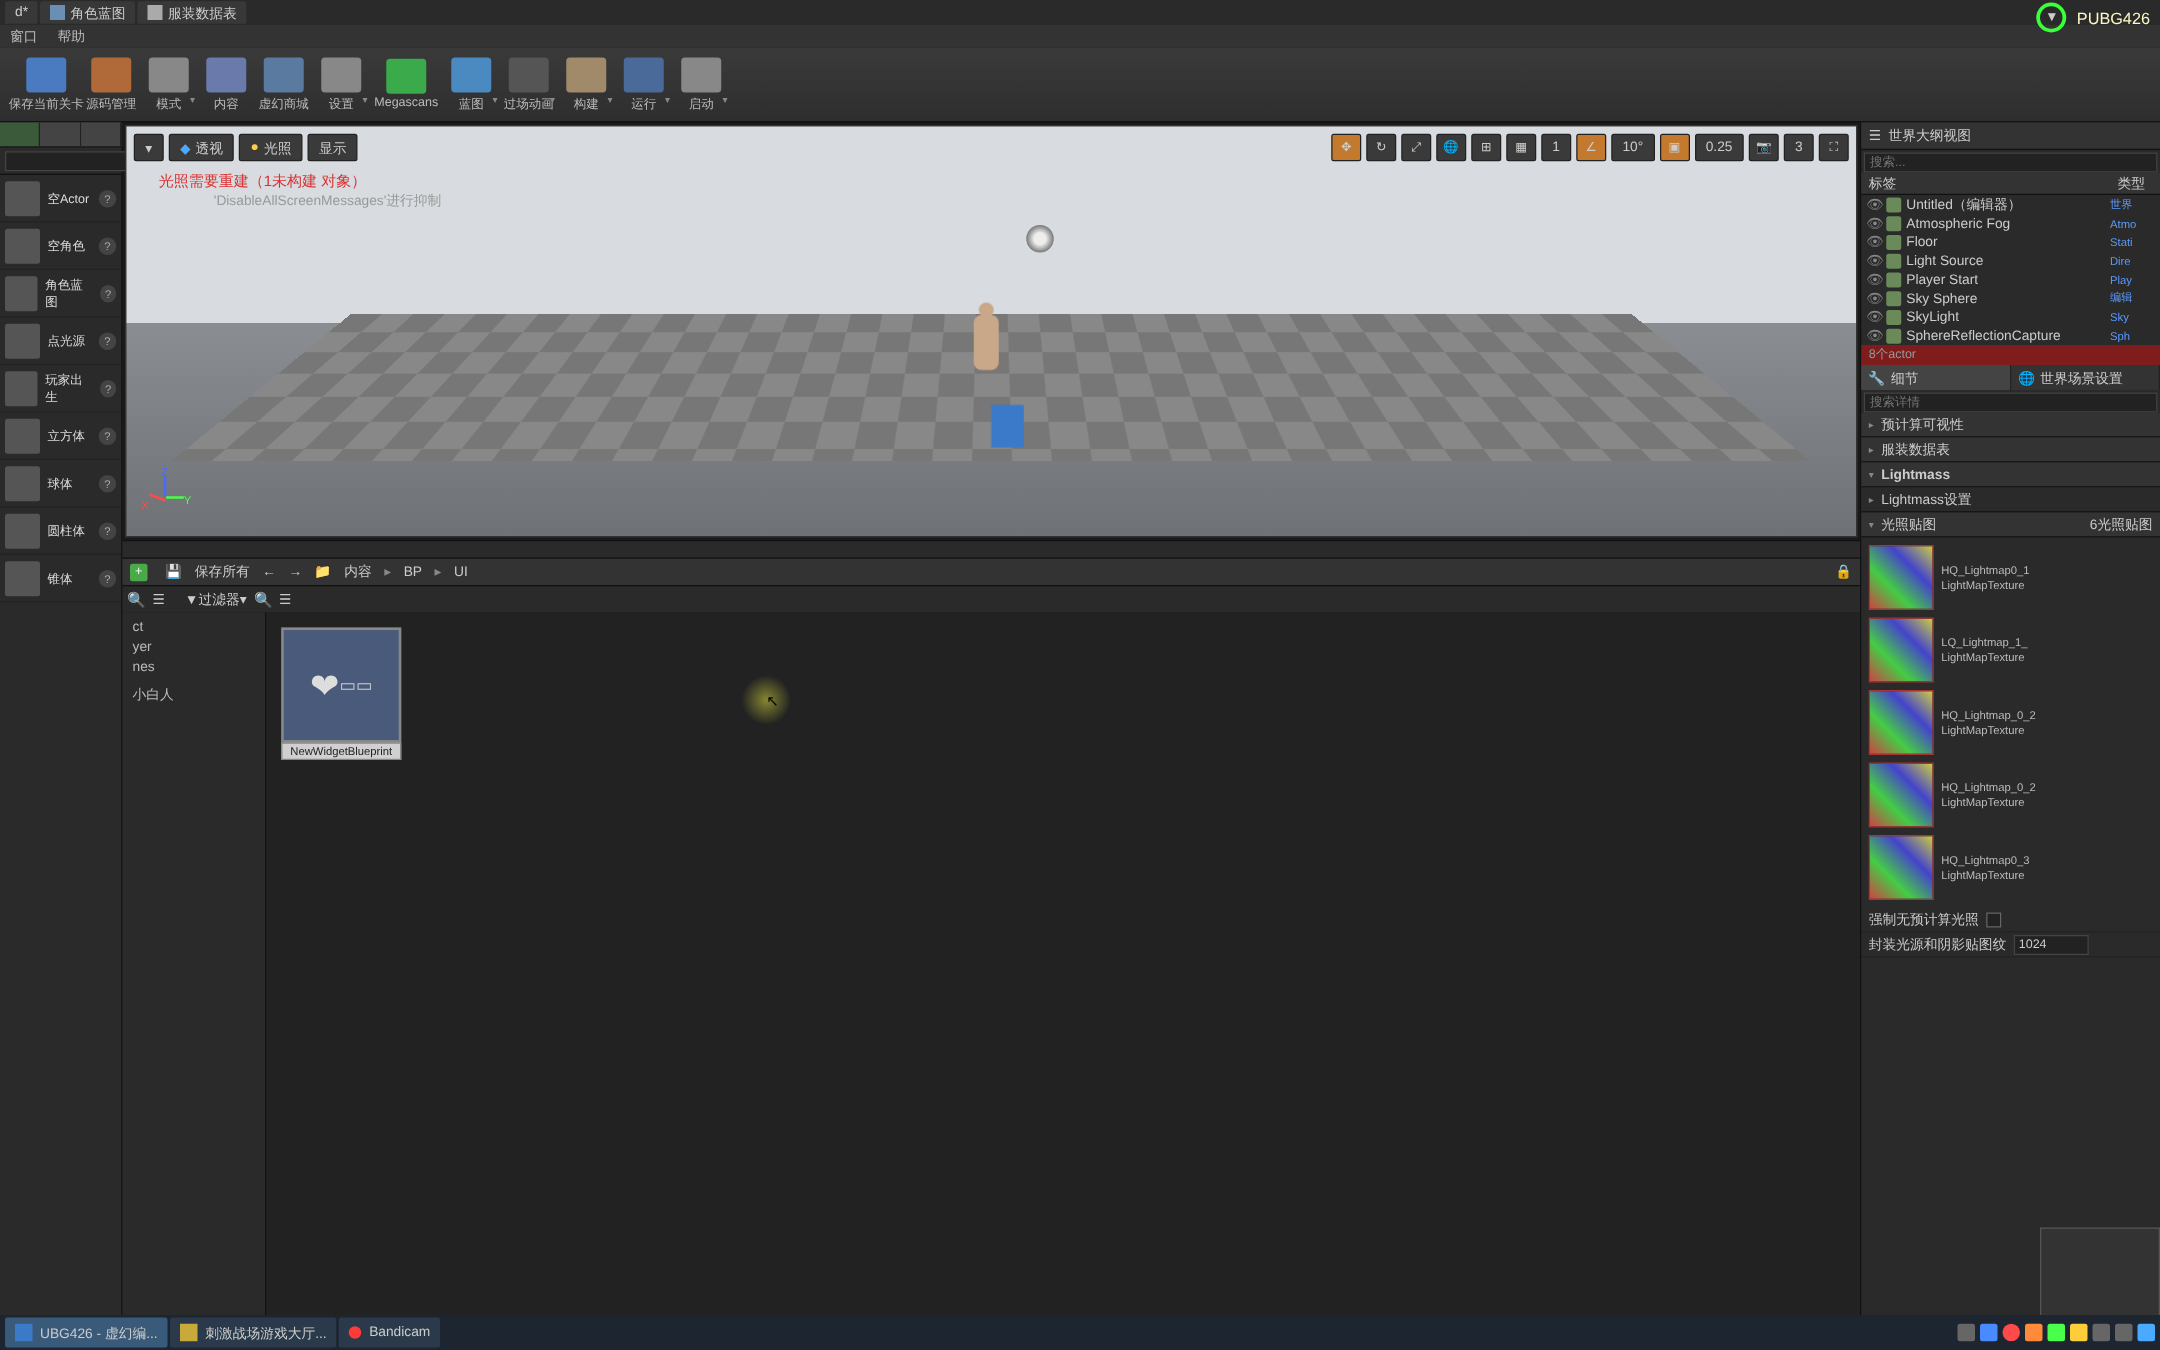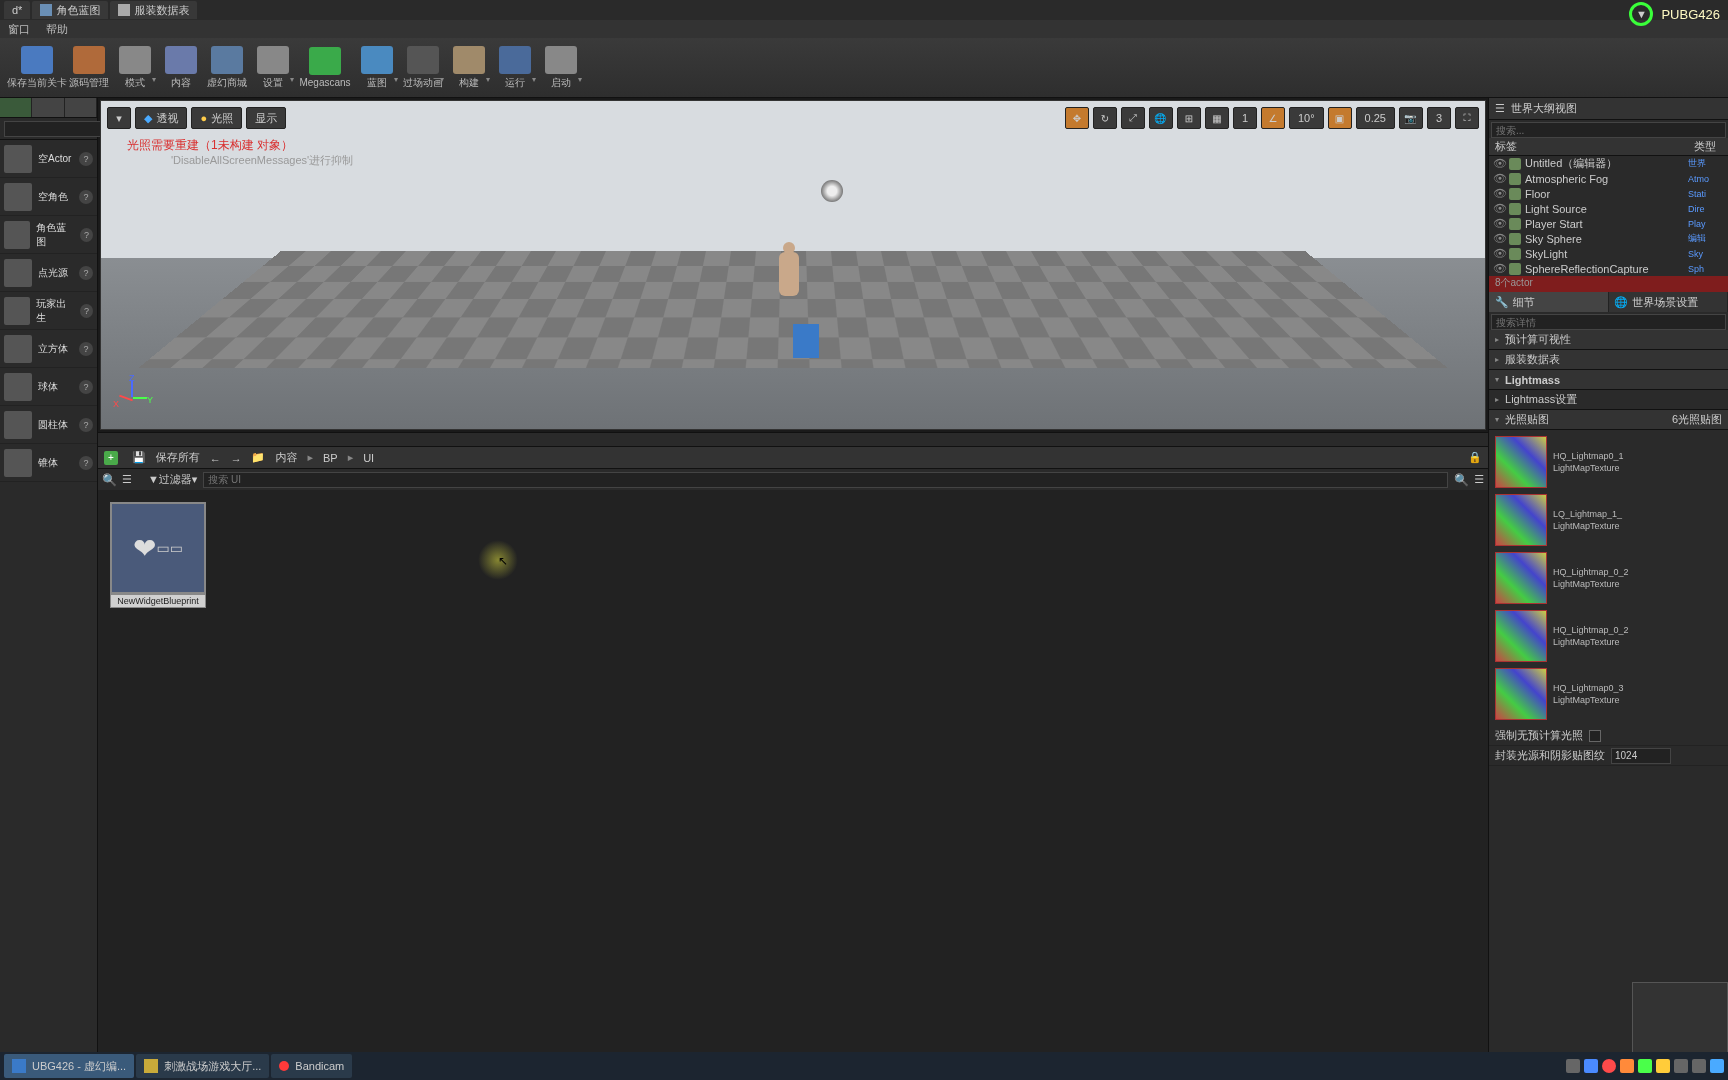--- a/index.html
+++ b/index.html
@@ -319,26 +319,32 @@
       <span class="cn-btn">BP</span>
       <span class="cn-sep">▸</span>
       <span class="cn-btn">UI</span>
       <span class="cn-lock">🔒</span>
     </div>
 
     <div class="content-filter">
       <span class="search-icon">🔍</span>
       <span>☰</span>
       <span style="margin-left:10px">▼<span>过滤器</span>▾</span>
-      <input placeholder="搜索 UI" style="">
       <span class="search-icon">🔍</span>
       <span>☰</span>
     </div>
 
     <div class="content-split">
+      <div class="content-tree" id="content-tree">
+          <div class="tree-item">ct</div>
+          <div class="tree-item">yer</div>
+          <div class="tree-item">nes</div>
+          <div class="tree-item"></div>
+          <div class="tree-item">小白人</div>
+        </div>
       <div class="content-grid">
         <div class="asset">
           <div class="asset-thumb">❤<br><span style="font-size:14px">▭▭</span></div>
           <div class="asset-name">NewWidgetBlueprint</div>
         </div>
         <div class="cursor-glow">
             <span style="position:absolute;left:20px;top:14px;color:#000;font-size:12px">↖</span>
           </div>
         <div class="status-bar" style="position:absolute;left:0;right:0;bottom:0">
           <span>1项（1被选中）</span>

